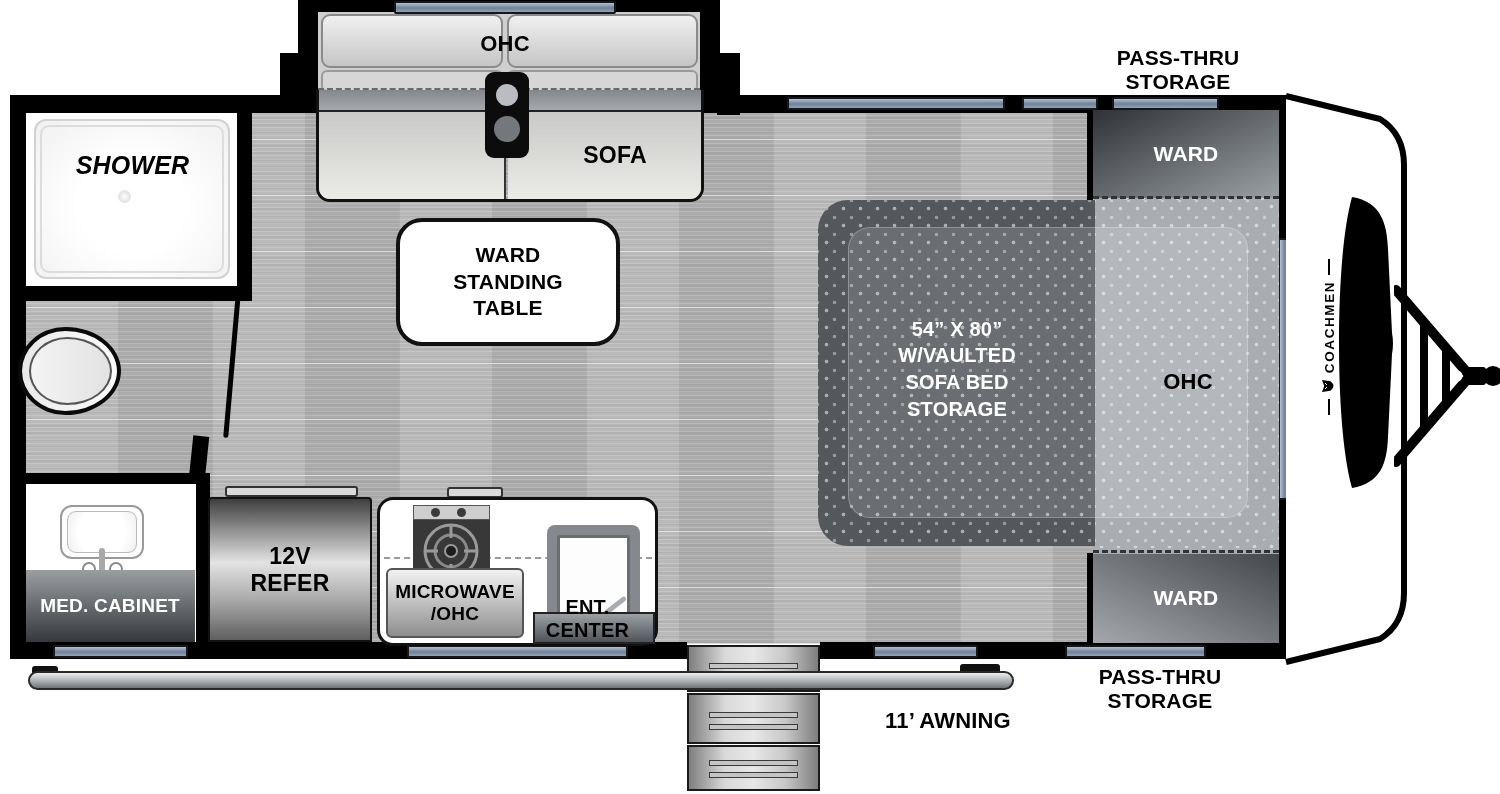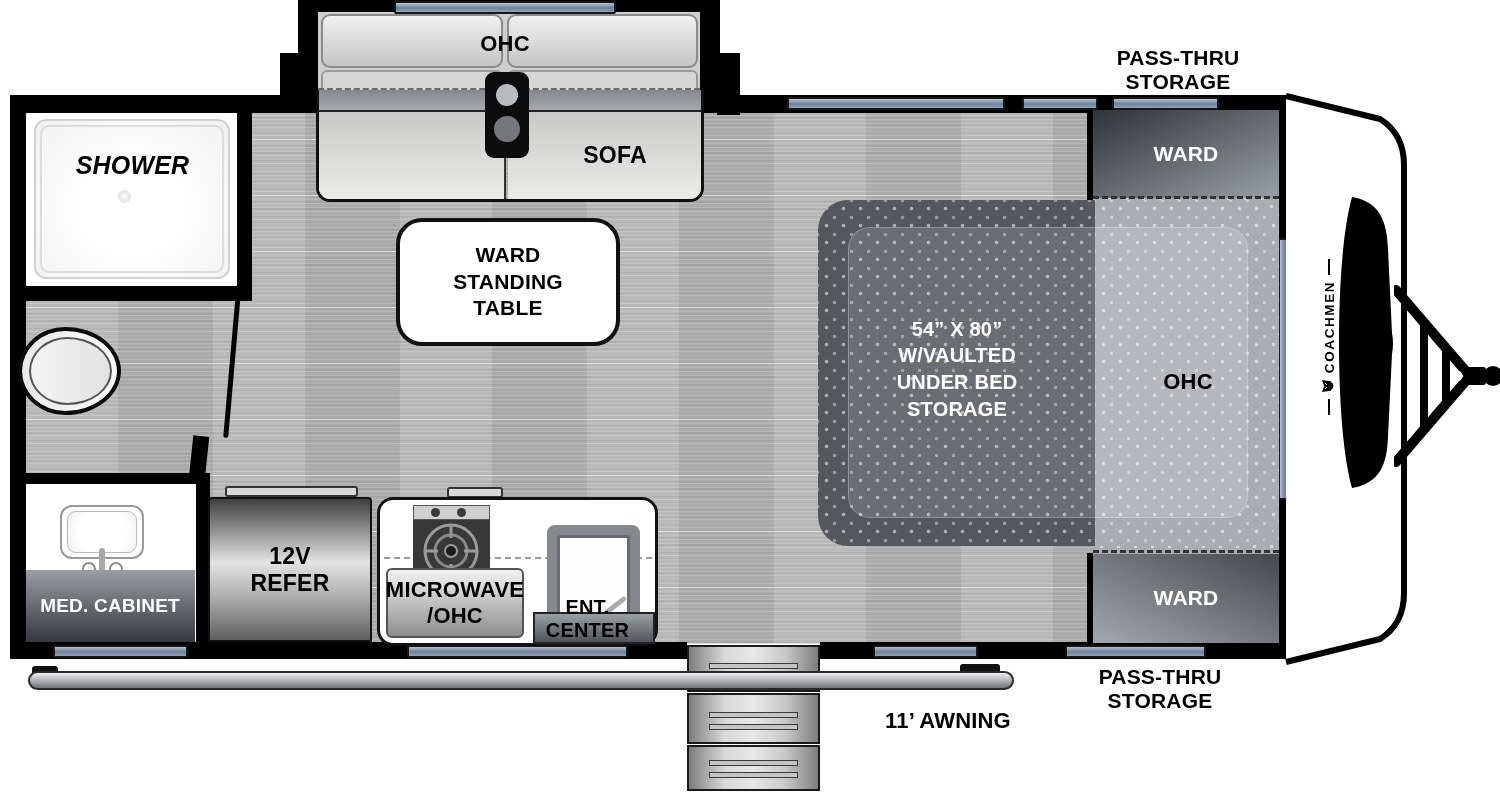--- a/index.html
+++ b/index.html
@@ -113,21 +113,21 @@
   <div class="dash" style="left:1093px;top:550px;width:186px;border-top-color:#333;"></div>
 
   <div class="abs" style="left:818px;top:200px;width:459px;height:346px;border-radius:30px;overflow:hidden;">
     <div class="abs dots" style="left:0;top:0;width:277px;height:346px;background-color:#54585c;"></div>
     <div class="abs dots" style="left:277px;top:0;width:182px;height:346px;background-color:#a9adb1;"></div>
     <div class="abs" style="left:30px;top:27px;width:400px;height:291px;border-radius:22px;background:rgba(255,255,255,.13);border:1px solid rgba(255,255,255,.25);box-sizing:border-box;"></div>
   </div>
   <div class="lbl" style="left:826px;top:310px;width:262px;height:118px;font-size:20px;color:#fff;line-height:1.33;">
     <span>54” X 80”</span>
     <span>W/VAULTED</span>
-    <span>UNDER BED</span>
+    <span>SOFA BED</span>
     <span>STORAGE</span>
   </div>
   <div class="lbl" style="left:1150px;top:367px;width:76px;height:30px;font-size:22px;">
     <span>OHC</span>
   </div>
 
   <div class="abs cab" style="left:396px;top:218px;width:224px;height:128px;background:#fff;border:4px solid #111;border-radius:26px;"></div>
   <div class="lbl" style="left:396px;top:218px;width:224px;height:128px;font-size:21px;line-height:1.28;">
     <span>WARD</span>
     <span>STANDING</span>
@@ -156,21 +156,21 @@
       <path d="M38,5 L38,18 M38,44 L38,57 M12,31 L25,31 M51,31 L64,31" stroke="#9a9a9a" stroke-width="3"></path>
     </svg>
   </div>
   <div class="abs" style="left:413px;top:578px;width:77px;height:14px;background:#8f8f8f;"></div>
 
   <div class="abs cab" style="left:547px;top:525px;width:93px;height:103px;background:#85898d;border-radius:8px;"></div>
   <div class="abs cab" style="left:557px;top:535px;width:73px;height:83px;background:#fdfdfd;border:3px solid #6a6e72;border-radius:3px;"></div>
   <div class="abs" style="left:588px;top:608px;width:42px;height:5px;background:#a8acb0;border-radius:3px;transform:rotate(-38deg);"></div>
 
   <div class="abs cab" style="left:386px;top:568px;width:138px;height:70px;background:linear-gradient(180deg,#f2f2f2,#8e8e8e);border:2px solid #555;border-radius:6px;"></div>
-  <div class="lbl" style="left:386px;top:568px;width:138px;height:70px;font-size:22px;">
+  <div class="lbl" style="left:386px;top:568px;width:138px;height:70px;font-size:19px;">
     <span>MICROWAVE</span>
     <span>/OHC</span>
   </div>
 
   <div class="abs cab" style="left:533px;top:612px;width:122px;height:32px;background:linear-gradient(180deg,#9aa0a4,#50545a);border:2px solid #222;"></div>
   <div class="lbl" style="left:540px;top:551px;width:95px;height:56px;font-size:20px;margin-top:40px;">
     <span>ENT.</span>
     <span>CENTER</span>
   </div>
 

